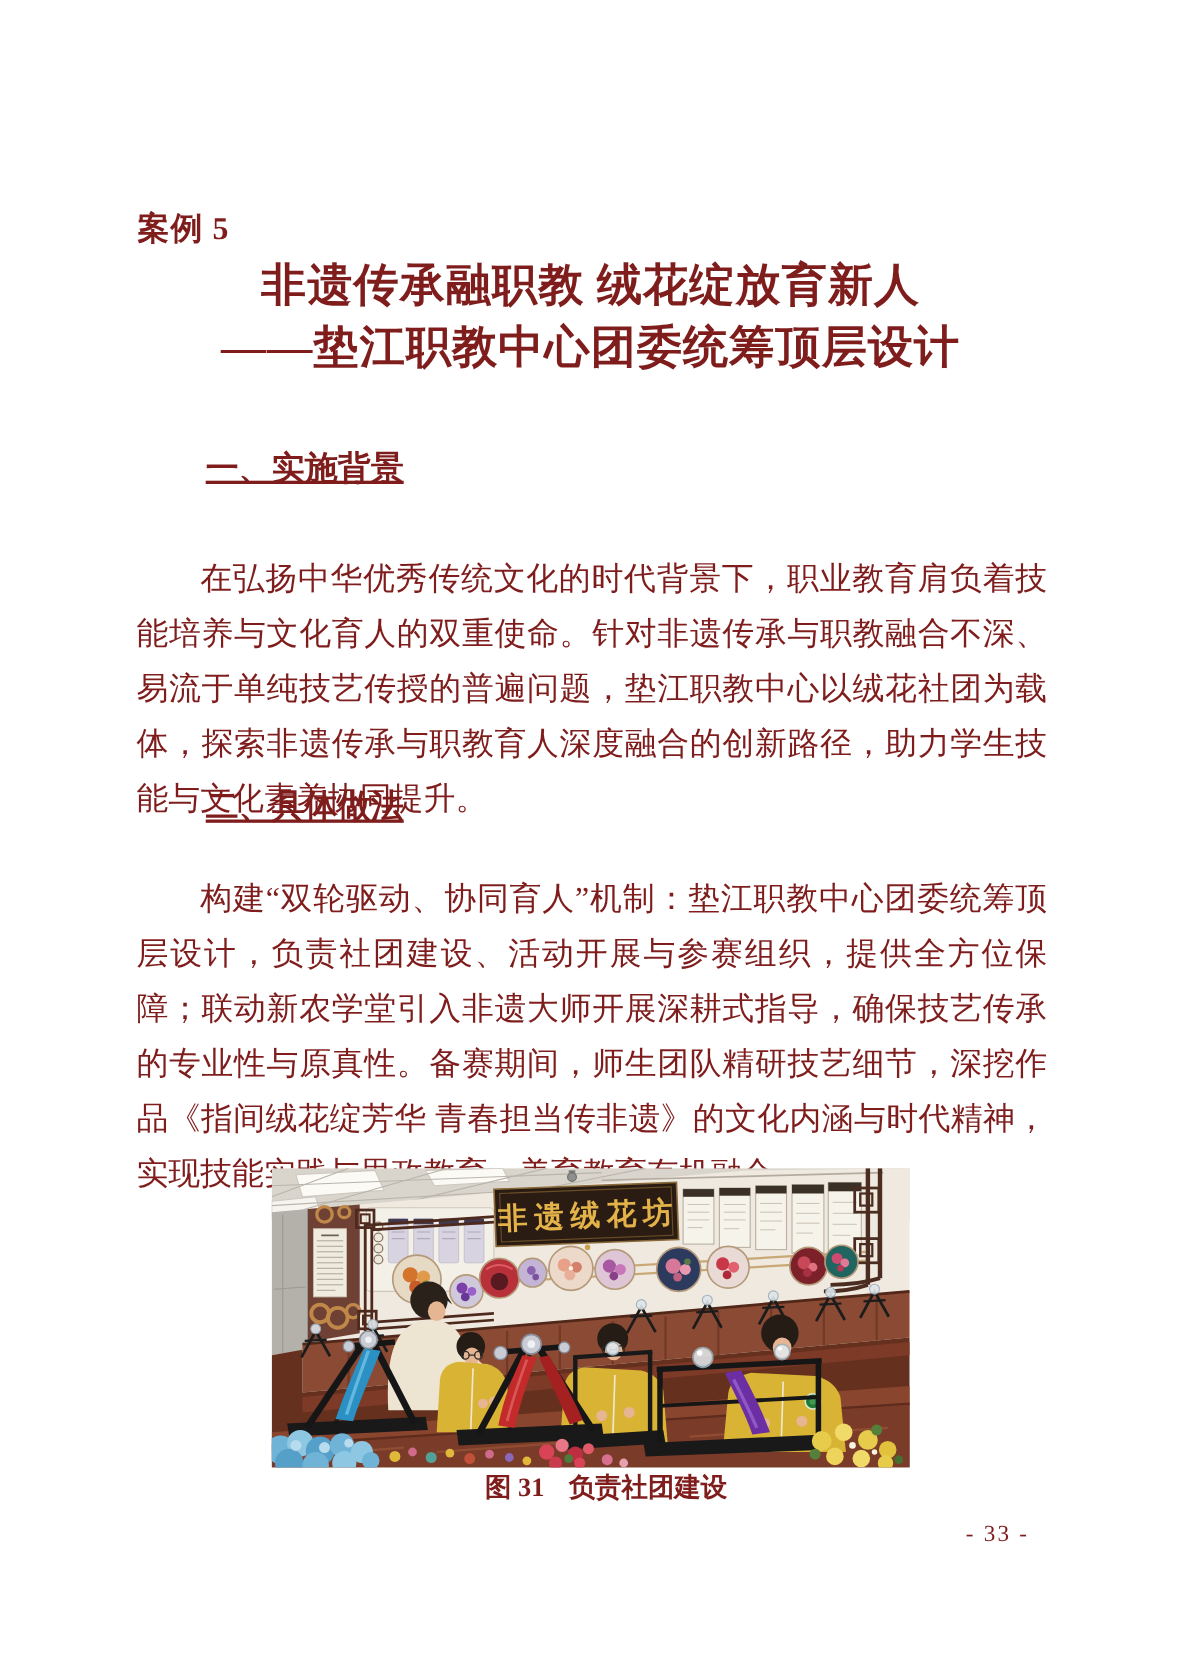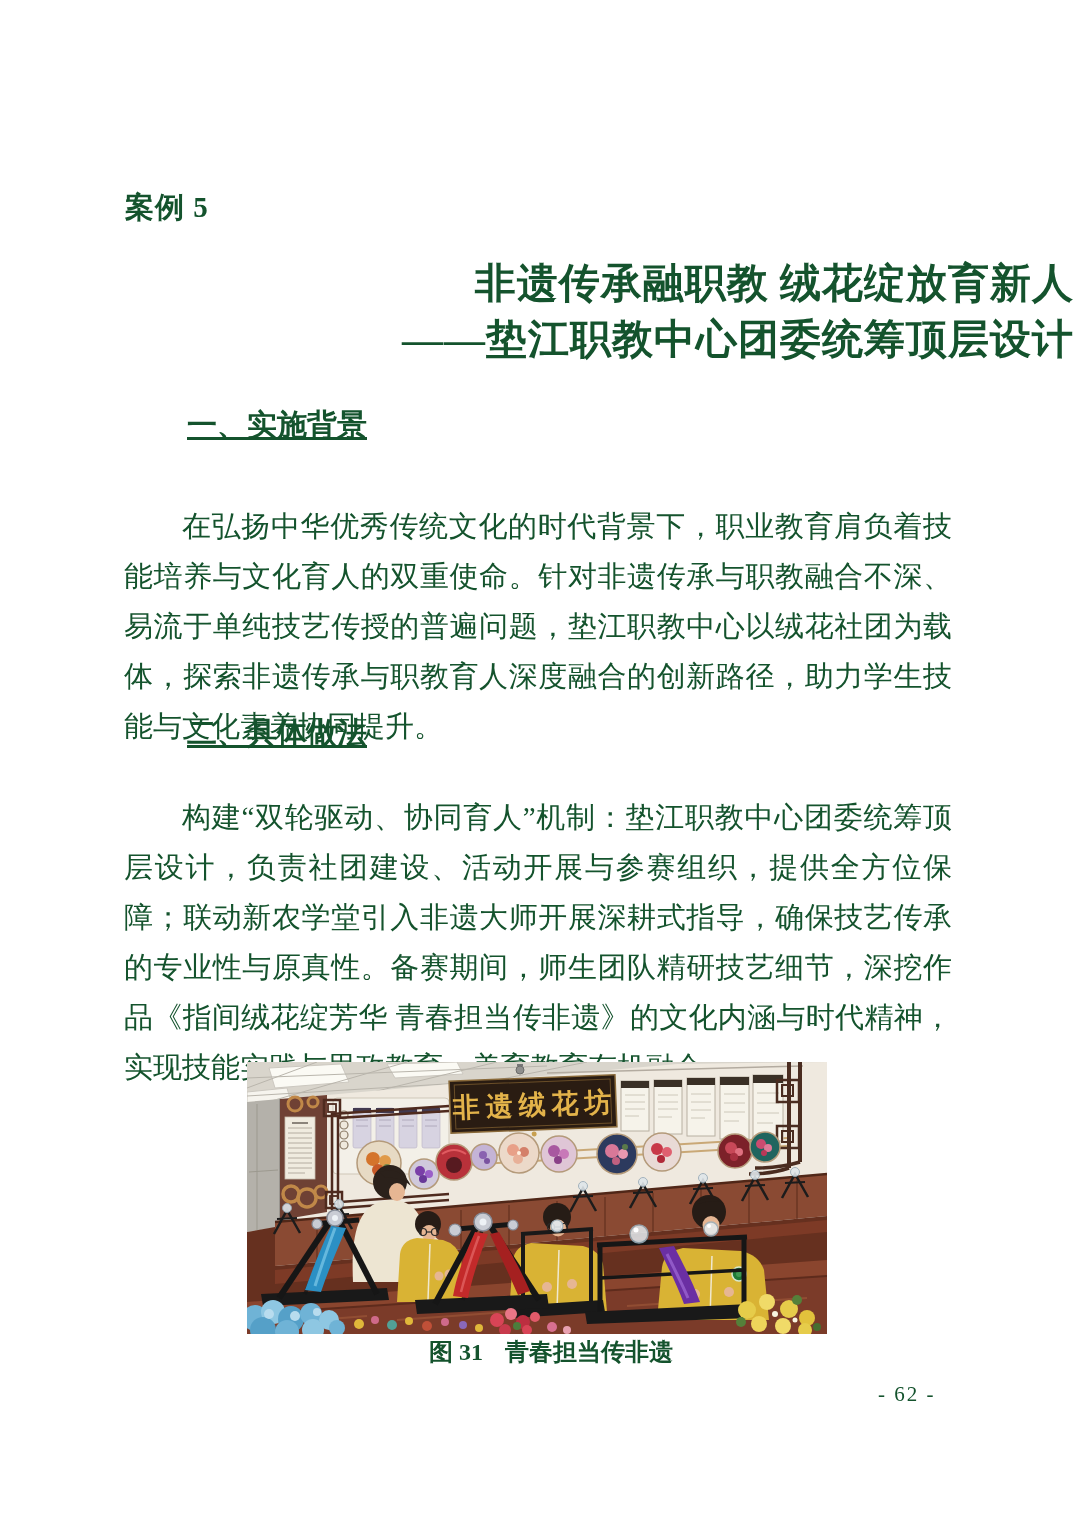--- a/index.html
+++ b/index.html
@@ -1,20 +1,20 @@
 <!DOCTYPE html>
 <html><head>
 <meta charset="utf-8">
 <style>
   html,body{margin:0;padding:0;background:#ffffff;}
   .page{position:relative;width:1074px;height:1520px;background:#ffffff;overflow:hidden;
-        font-family:"Liberation Serif","DejaVu Serif",serif;color:#14532d;}
+        font-family:"Liberation Serif","DejaVu Serif",serif;color:#7f1d1d;}
   .case-label{position:absolute;left:125px;top:188px;font-size:29px;font-weight:bold;letter-spacing:1px;}
-  .title-line{position:absolute;left:0;width:1074px;text-align:right;font-weight:bold;
-              font-size:41px;letter-spacing:1px;margin-top:24px;}
+  .title-line{position:absolute;left:0;width:1074px;text-align:center;font-weight:bold;
+              font-size:41px;letter-spacing:1px;}
   .title-1{top:232px;}
   .title-2{top:288px;}
   .sec-heading{position:absolute;left:187px;font-size:30px;font-weight:bold;
                font-family:"Liberation Sans","DejaVu Sans",sans-serif;text-decoration:underline;}
   .sec-heading-1{top:405px;}
   .sec-heading-2{top:713px;}
   .body-p{position:absolute;left:124px;width:828px;font-size:29px;line-height:50px;
           text-align:justify;text-indent:2em;}
   .body-p1{top:472px;}
   .body-p2{top:763px;}
@@ -453,18 +453,18 @@
         <circle cx="494" cy="260" r="5" fill="#55803a"></circle>
           <circle cx="550" cy="238" r="5" fill="#55803a"></circle>
         <circle cx="570" cy="265" r="4" fill="#466e30"></circle>
         <circle cx="528" cy="252" r="3" fill="#f8f4e0"></circle>
           <circle cx="548" cy="258" r="2.5" fill="#f8f4e0"></circle>
       </g>
     </svg>
   </div>
 
   <div class="caption">
-    <span>图 31</span><span class="cap-text">青春担当传非遗</span>
+    <span>图 31</span><span class="cap-text">负责社团建设</span>
   </div>
 
-  <div class="pageno">- 62 -</div>
+  <div class="pageno">- 33 -</div>
 
 </div>
 
 </body></html>

